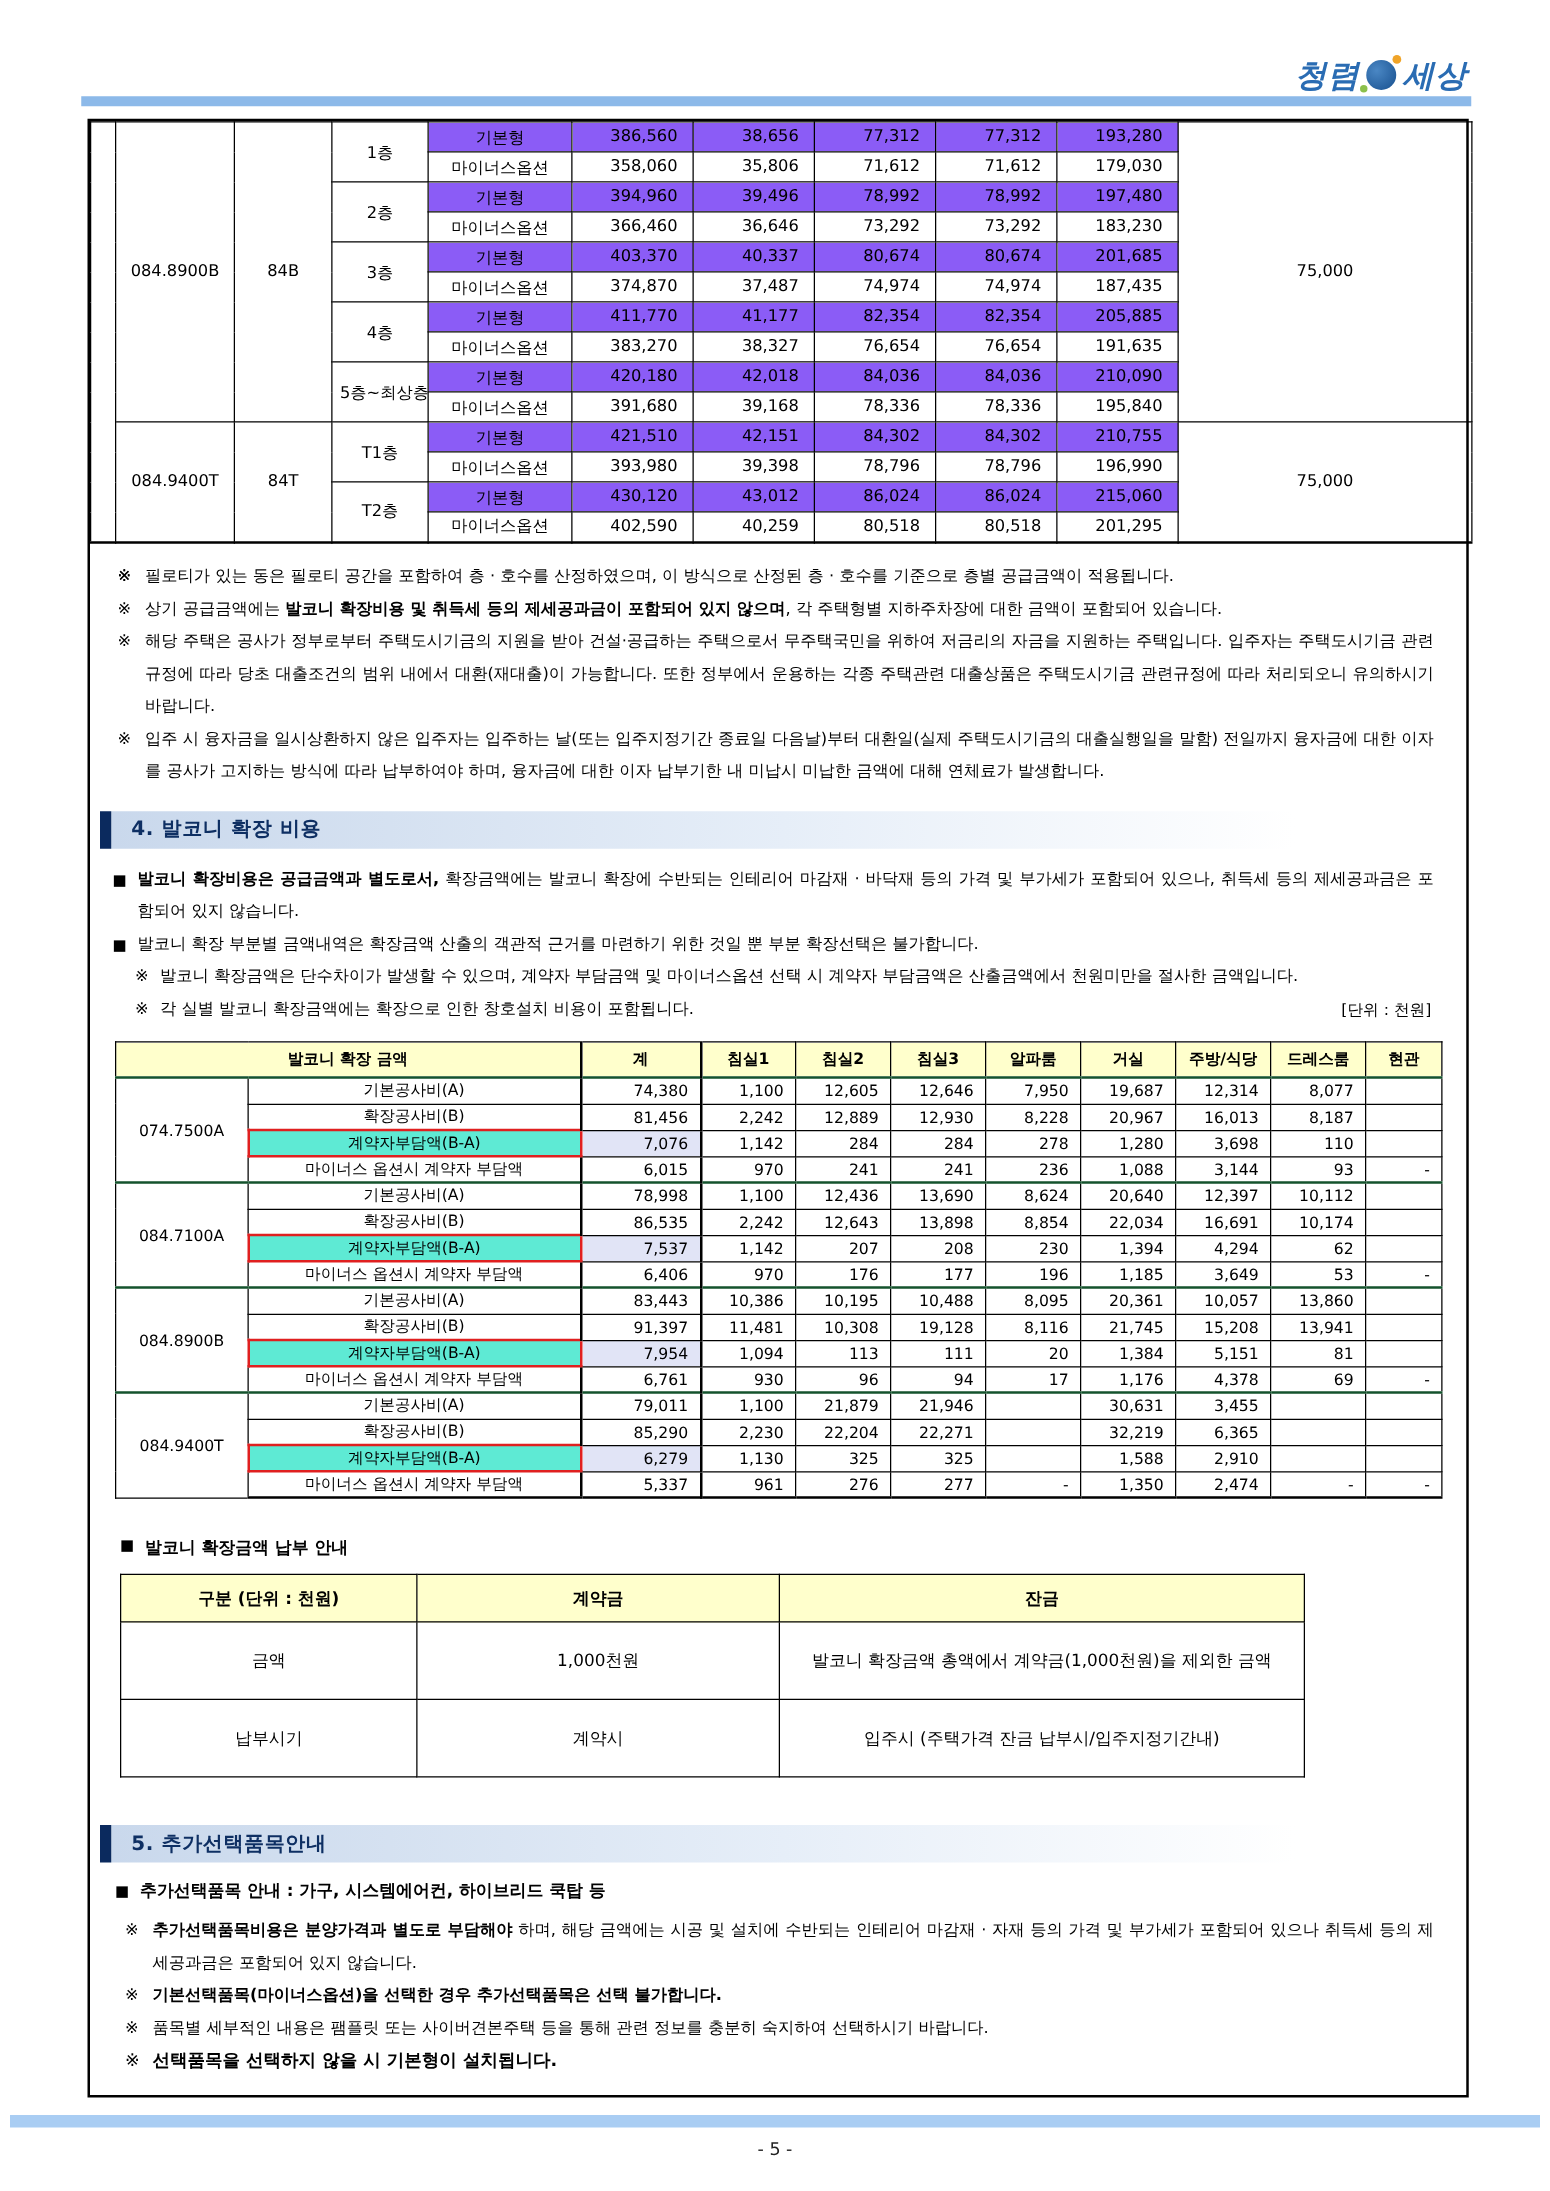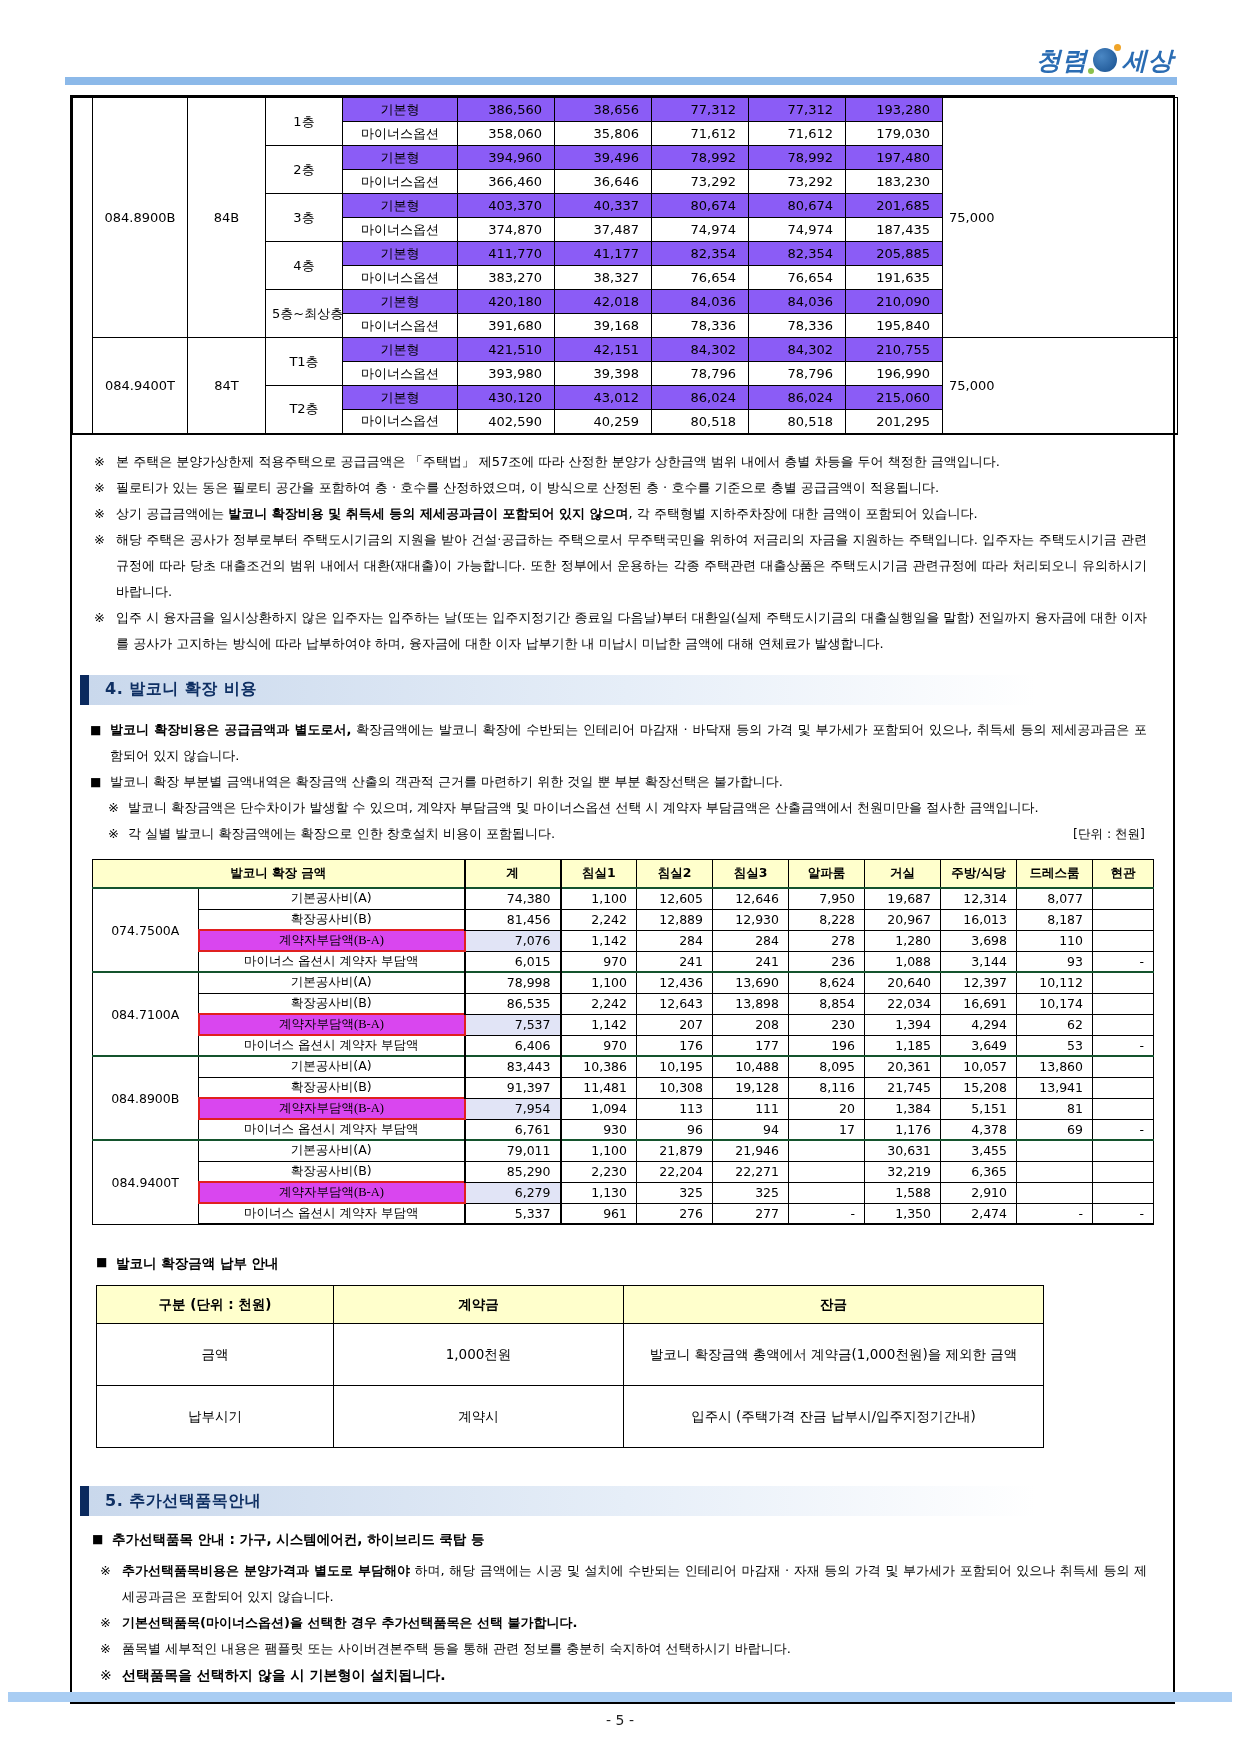--- a/index.html
+++ b/index.html
@@ -20,21 +20,21 @@
   
   .frame { position:absolute; top:95px; left:70px; width:1105px; border:2px solid #000; background:#fff; padding-bottom:10px; }
 
   
   table { border-collapse:collapse; }
   .price-table { width:100%; table-layout:fixed; font-size:13px; border-bottom:2px solid #000; }
   .price-table td { border:1px solid #000; height:24px; padding:0 6px; overflow:hidden; white-space:nowrap; }
   .price-table .narrow-cell { padding:0; }
   .price-table .code-cell, .price-table .type-cell, .price-table .floor-cell, .price-table .option-cell { text-align:center; }
   .price-table .num-cell { text-align:right; padding-right:12px; }
-  .price-table .parking-cell { text-align:left; padding-right:6px; }
+  .price-table .parking-cell { text-align:center; padding-right:6px; }
   .price-table .hl { background:#8b5cf6; }
 
   
   .notes-block { padding:14px 26px 6px 22px; font-size:13px; }
   .note { position:relative; padding-left:22px; line-height:26px; text-align:justify; }
   .note .mk { position:absolute; left:0; top:0; }
   .bd { font-weight:bold; }
 
   
   .sec-header { height:30px; margin:12px 8px 10px 8px; display:flex; align-items:center;
@@ -54,21 +54,21 @@
   
   .balcony-table { width:1061px; margin:6px 20px 0 20px; table-layout:fixed; font-size:12.5px; }
   .balcony-table th, .balcony-table td { border:1px solid #000; height:21px; padding:0 5px; overflow:hidden; white-space:nowrap; }
   .balcony-table thead th { background:#ffffcc; font-weight:bold; height:29px; text-align:center; }
   .balcony-table .b-code-cell { text-align:center; }
   .balcony-table .b-label-cell { text-align:center; }
   .balcony-table .b-num-cell { text-align:right; padding-right:9px; }
   .balcony-table .total-col { border-left:2px solid #000; border-right:2px solid #000; }
   .balcony-table tr.group-start td { border-top:2px solid #14532d; }
   .balcony-table tr:last-child td { border-bottom:2px solid #000; }
-  .balcony-table .ba-label { border:2px solid #e02020; background:#d946ef;font-family:Liberation Serif, serif; }
+  .balcony-table .ba-label { border:2px solid #e02020; background:#5eead4; }
   .balcony-table .lav { background:#e1e4f6; }
 
   
   .pay-heading { position:relative; margin:30px 0 12px 24px; padding-left:20px; font-size:13.5px; font-weight:bold; }
   .pay-heading .mk { position:absolute; left:0; top:0; font-size:12px; }
   .payment-table { width:947px; margin-left:24px; table-layout:fixed; font-size:13.5px; }
   .payment-table th, .payment-table td { border:1px solid #000; text-align:center; padding:0 24px; }
   .payment-table thead th { background:#ffffcc; height:38px; font-weight:bold; }
   .payment-table td { height:62px;margin-top:20px; }
 
@@ -235,21 +235,21 @@
           <td class="num-cell">402,590</td>
           <td class="num-cell">40,259</td>
           <td class="num-cell">80,518</td>
           <td class="num-cell">80,518</td>
           <td class="num-cell">201,295</td>
         </tr>
       </tbody>
   </table>
 
   <div class="notes-block" id="supply-notes">
-      <div class="note"><span class="mk">※</span><span>본 주택은 분양가상한제 적용주택으로 공급금액은 「주택법」 제57조에 따라 산정한 분양가 상한금액 범위 내에서 층별 차등을 두어 책정한 금액입니다.</span><span class="bd"></span><span></span></div>
+      <div class="note"><span class="mk">※</span><span class="bd"></span><span></span></div>
       <div class="note"><span class="mk">※</span><span>필로티가 있는 동은 필로티 공간을 포함하여 층 · 호수를 산정하였으며, 이 방식으로 산정된 층 · 호수를 기준으로 층별 공급금액이 적용됩니다.</span><span class="bd"></span><span></span></div>
       <div class="note"><span class="mk">※</span><span>상기 공급금액에는 </span><span class="bd">발코니 확장비용 및 취득세 등의 제세공과금이 포함되어 있지 않으며</span><span>, 각 주택형별 지하주차장에 대한 금액이 포함되어 있습니다.</span></div>
       <div class="note"><span class="mk">※</span><span>해당 주택은 공사가 정부로부터 주택도시기금의 지원을 받아 건설·공급하는 주택으로서 무주택국민을 위하여 저금리의 자금을 지원하는 주택입니다. 입주자는 주택도시기금 관련 규정에 따라 당초 대출조건의 범위 내에서 대환(재대출)이 가능합니다. 또한 정부에서 운용하는 각종 주택관련 대출상품은 주택도시기금 관련규정에 따라 처리되오니 유의하시기 바랍니다.</span><span class="bd"></span><span></span></div>
       <div class="note"><span class="mk">※</span><span>입주 시 융자금을 일시상환하지 않은 입주자는 입주하는 날(또는 입주지정기간 종료일 다음날)부터 대환일(실제 주택도시기금의 대출실행일을 말함) 전일까지 융자금에 대한 이자를 공사가 고지하는 방식에 따라 납부하여야 하며, 융자금에 대한 이자 납부기한 내 미납시 미납한 금액에 대해 연체료가 발생합니다.</span><span class="bd"></span><span></span></div>
     </div>
 
   <div class="sec-header">
     <span>4. 발코니 확장 비용</span>
   </div>
 

